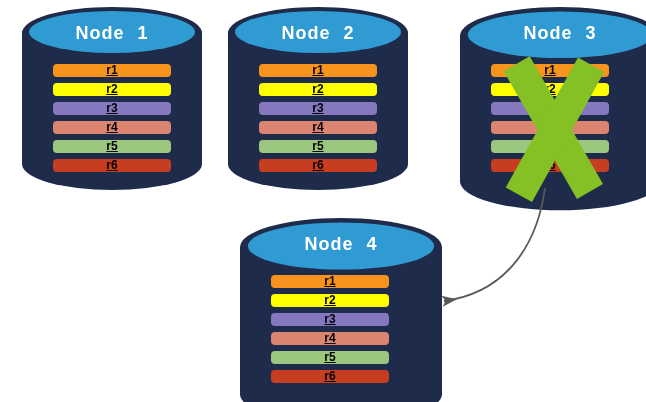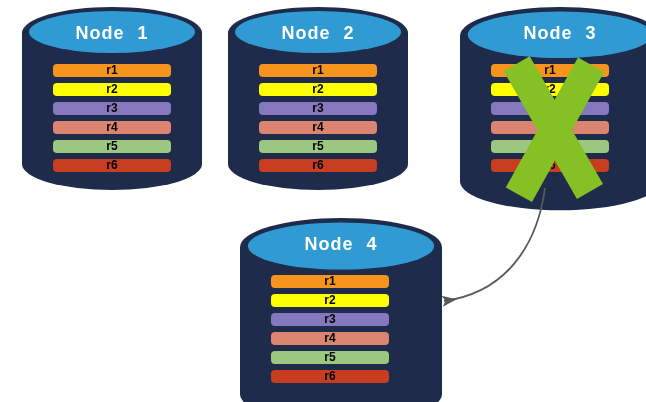--- a/index.html
+++ b/index.html
@@ -35,20 +35,21 @@
     font-weight: 700;
     letter-spacing: 1px;
     word-spacing: 7px;
     text-align: center;
   }
   .rows {
     position: absolute;
     left: 31px;
     top: 57px;
     width: 118px;
+    text-decoration: underline;
   }
   .row-bar {
     height: 13px;
     margin-bottom: 6px;
     border-radius: 4px;
     display: flex;
     align-items: center;
     justify-content: center;
     color: #000000;
     font-size: 12px;

